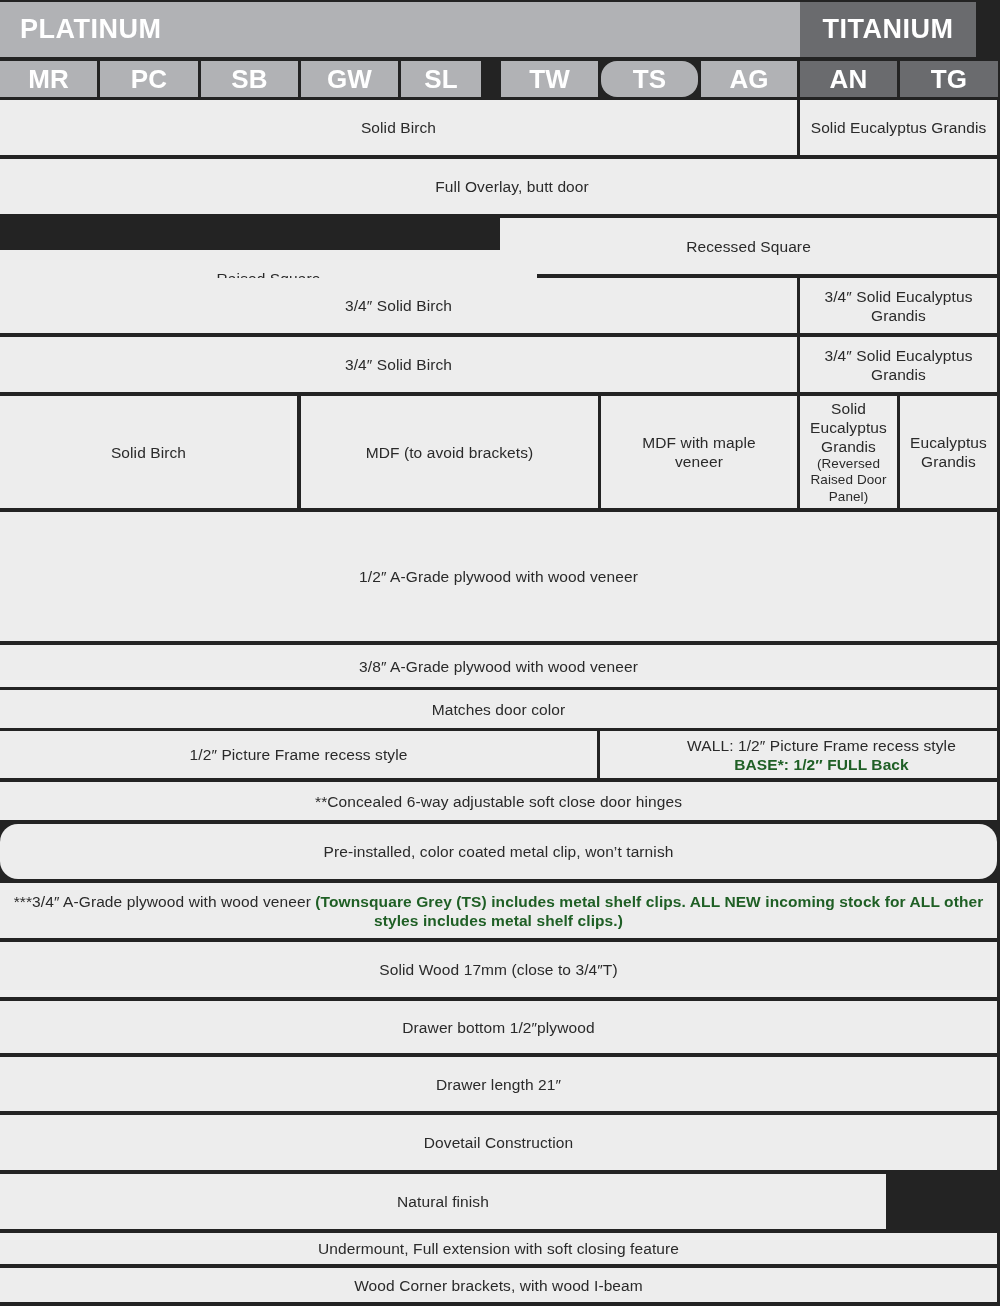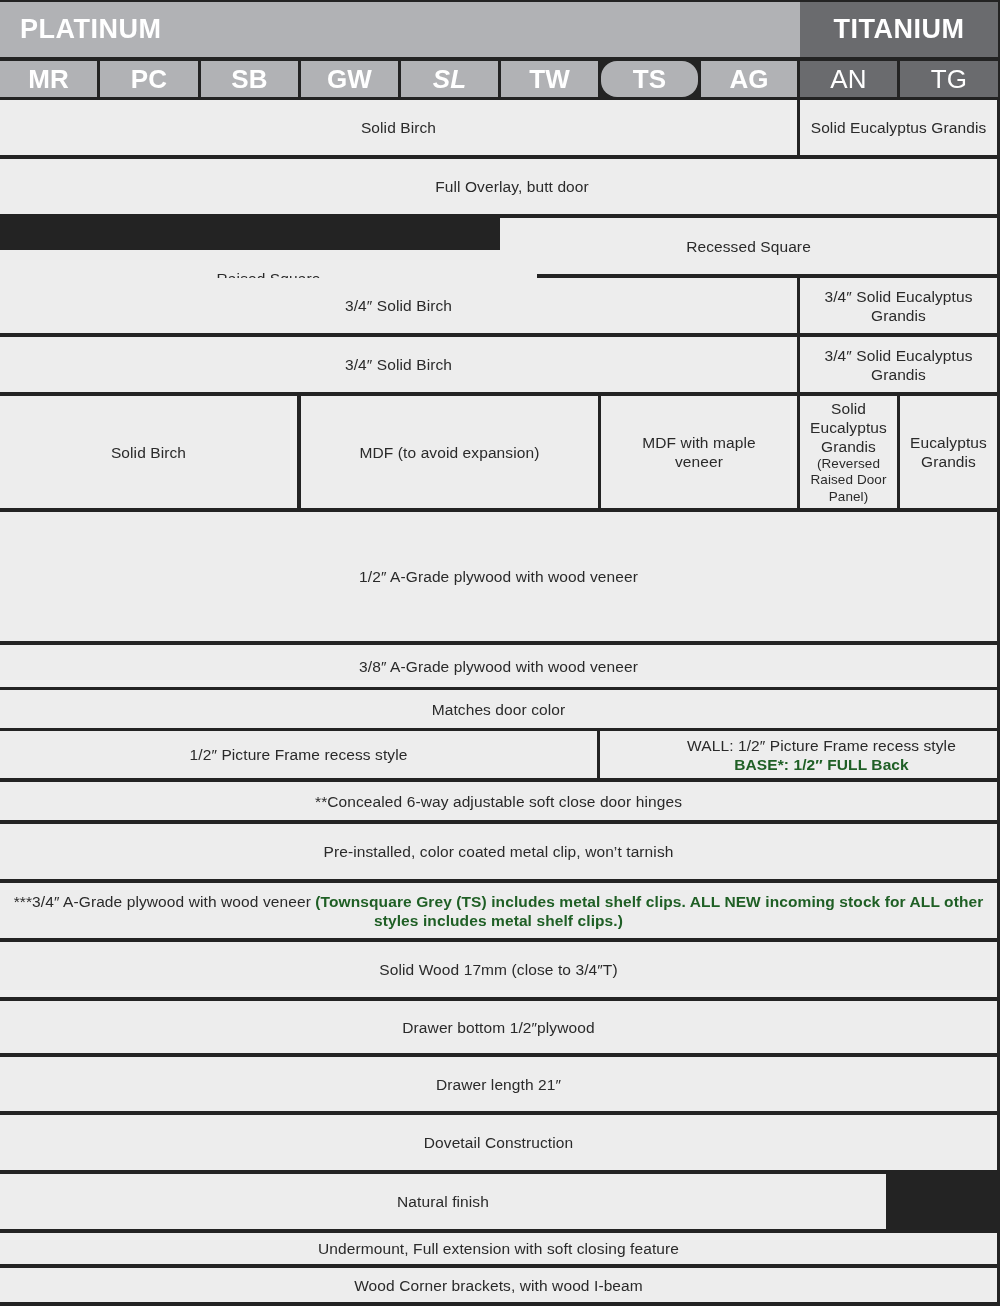--- a/index.html
+++ b/index.html
@@ -7,38 +7,38 @@
   .sheet { position: relative; width: 1000px; height: 1306px; background: #232323; }
   .cell {
     position: absolute; box-sizing: border-box;
     display: flex; align-items: center; justify-content: center; text-align: center;
     background: #ededed; color: #2a2a2a; font-size: 15.5px; line-height: 19px;
     letter-spacing: 0.1px;
   }
   .hdr-plat { background: #b1b2b5; color: #ffffff; font-weight: bold; font-size: 27px; justify-content: flex-start; padding-left: 20px; letter-spacing: 0.5px; }
   .hdr-tit { background: #6a6b6e; color: #ffffff; font-weight: bold; font-size: 27px; letter-spacing: 0.5px; }
   .code-plat { background: #b1b2b5; color: #ffffff; font-weight: bold; font-size: 26px; }
-  .code-tit { background: #6a6b6e; color: #ffffff; font-weight: normal; font-size: 26px; }
+  .code-tit { background: #6a6b6e; color: #ffffff; font-weight: bold; font-size: 26px; }
   .green { color: #1f5f25; font-weight: bold; }
   .small { font-size: 13.5px; line-height: 16.5px; }
   .cell .inner { display: block; }
 </style>
 </head>
 <body>
 
 <div class="sheet">
 
   <div class="cell hdr-plat" style="left:0;top:2px;width:962px;height:55px;">PLATINUM</div>
-  <div class="cell hdr-tit" style="left:800px;top:2px;width:198px;height:55px;">TITANIUM</div>
+  <div class="cell hdr-tit" style="left:800px;top:2px;width:176px;height:55px;">TITANIUM</div>
 
   <div class="cell code-plat" style="left:0;top:61px;width:97px;height:36px;">MR</div>
   <div class="cell code-plat" style="left:100px;top:61px;width:98px;height:36px;">PC</div>
   <div class="cell code-plat" style="left:201px;top:61px;width:97px;height:36px;">SB</div>
   <div class="cell code-plat" style="left:301px;top:61px;width:97px;height:36px;">GW</div>
-  <div class="cell code-plat" style="left:401px;top:61px;width:97px;height:36px;font-style:italic;">SL</div>
+  <div class="cell code-plat" style="left:401px;top:61px;width:80px;height:36px;">SL</div>
   <div class="cell code-plat" style="left:501px;top:61px;width:97px;height:36px;">TW</div>
   <div class="cell code-plat" style="left:601px;top:61px;width:97px;height:36px;border-radius:16px;">TS</div>
   <div class="cell code-plat" style="left:701px;top:61px;width:96px;height:36px;">AG</div>
   <div class="cell code-tit" style="left:800px;top:61px;width:97px;height:36px;">AN</div>
   <div class="cell code-tit" style="left:900px;top:61px;width:98px;height:36px;">TG</div>
 
   <div class="cell" style="left:0;top:100px;width:797px;height:55px;">Solid Birch</div>
   <div class="cell" style="left:800px;top:100px;width:197px;height:55px;">Solid Eucalyptus Grandis</div>
 
   <div class="cell" style="left:0;top:159px;width:997px;height:55px;padding-left:27px;">Full Overlay, butt door</div>
@@ -46,21 +46,21 @@
   <div class="cell" style="left:0;top:218px;width:537px;height:56px;margin-top:32px;">Raised Square</div>
   <div class="cell" style="left:500px;top:218px;width:497px;height:56px;">Recessed Square</div>
 
   <div class="cell" style="left:0;top:278px;width:797px;height:55px;">3/4″ Solid Birch</div>
   <div class="cell" style="left:800px;top:278px;width:197px;height:55px;padding:0 14px;">3/4″ Solid Eucalyptus Grandis</div>
 
   <div class="cell" style="left:0;top:337px;width:797px;height:55px;">3/4″ Solid Birch</div>
   <div class="cell" style="left:800px;top:337px;width:197px;height:55px;padding:0 14px;">3/4″ Solid Eucalyptus Grandis</div>
 
   <div class="cell" style="left:0;top:396px;width:297px;height:112px;">Solid Birch</div>
-  <div class="cell" style="left:301px;top:396px;width:297px;height:112px;">MDF (to avoid expansion)</div>
+  <div class="cell" style="left:301px;top:396px;width:297px;height:112px;">MDF (to avoid brackets)</div>
   <div class="cell" style="left:601px;top:396px;width:196px;height:112px;padding:0 30px;">MDF with maple veneer</div>
   <div class="cell" style="left:800px;top:396px;width:97px;height:112px;padding:0 4px;flex-direction:column;">
     <span class="inner">Solid Eucalyptus Grandis</span>
     <span class="inner small">(Reversed Raised Door Panel)</span>
   </div>
   <div class="cell" style="left:900px;top:396px;width:97px;height:112px;padding:0 6px;">Eucalyptus Grandis</div>
 
   <div class="cell" style="left:0;top:512px;width:997px;height:129px;">1/2″ A-Grade plywood with wood veneer</div>
 
   <div class="cell" style="left:0;top:645px;width:997px;height:42px;">3/8″ A-Grade plywood with wood veneer</div>
@@ -68,21 +68,21 @@
   <div class="cell" style="left:0;top:690px;width:997px;height:38px;">Matches door color</div>
 
   <div class="cell" style="left:0;top:731px;width:597px;height:47px;">1/2″ Picture Frame recess style</div>
   <div class="cell" style="left:600px;top:731px;width:397px;height:47px;flex-direction:column;padding-left:46px;">
     <span class="inner">WALL:  1/2″ Picture Frame recess style</span>
     <span class="inner green">BASE*:  1/2″ FULL Back</span>
   </div>
 
   <div class="cell" style="left:0;top:782px;width:997px;height:38px;">**Concealed 6-way adjustable soft close door hinges</div>
 
-  <div class="cell" style="left:0;top:824px;width:997px;height:55px;">Pre-installed, color coated metal clip, won’t tarnish</div>
+  <div class="cell" style="left:0;top:824px;width:997px;height:55px;border-radius:18px;">Pre-installed, color coated metal clip, won’t tarnish</div>
 
   <div class="cell" style="left:0;top:883px;width:997px;height:55px;padding:0 12px;">
     <span class="inner"><span>***3/4″ A-Grade plywood with wood veneer </span><span class="green">(Townsquare Grey (TS) includes metal shelf clips.  ALL NEW incoming stock for ALL other styles includes metal shelf clips.)</span></span>
   </div>
 
   <div class="cell" style="left:0;top:942px;width:997px;height:55px;">Solid Wood 17mm (close to 3/4″T)</div>
 
   <div class="cell" style="left:0;top:1001px;width:997px;height:52px;">Drawer bottom 1/2″plywood</div>
 
   <div class="cell" style="left:0;top:1057px;width:997px;height:54px;">Drawer length 21″</div>

